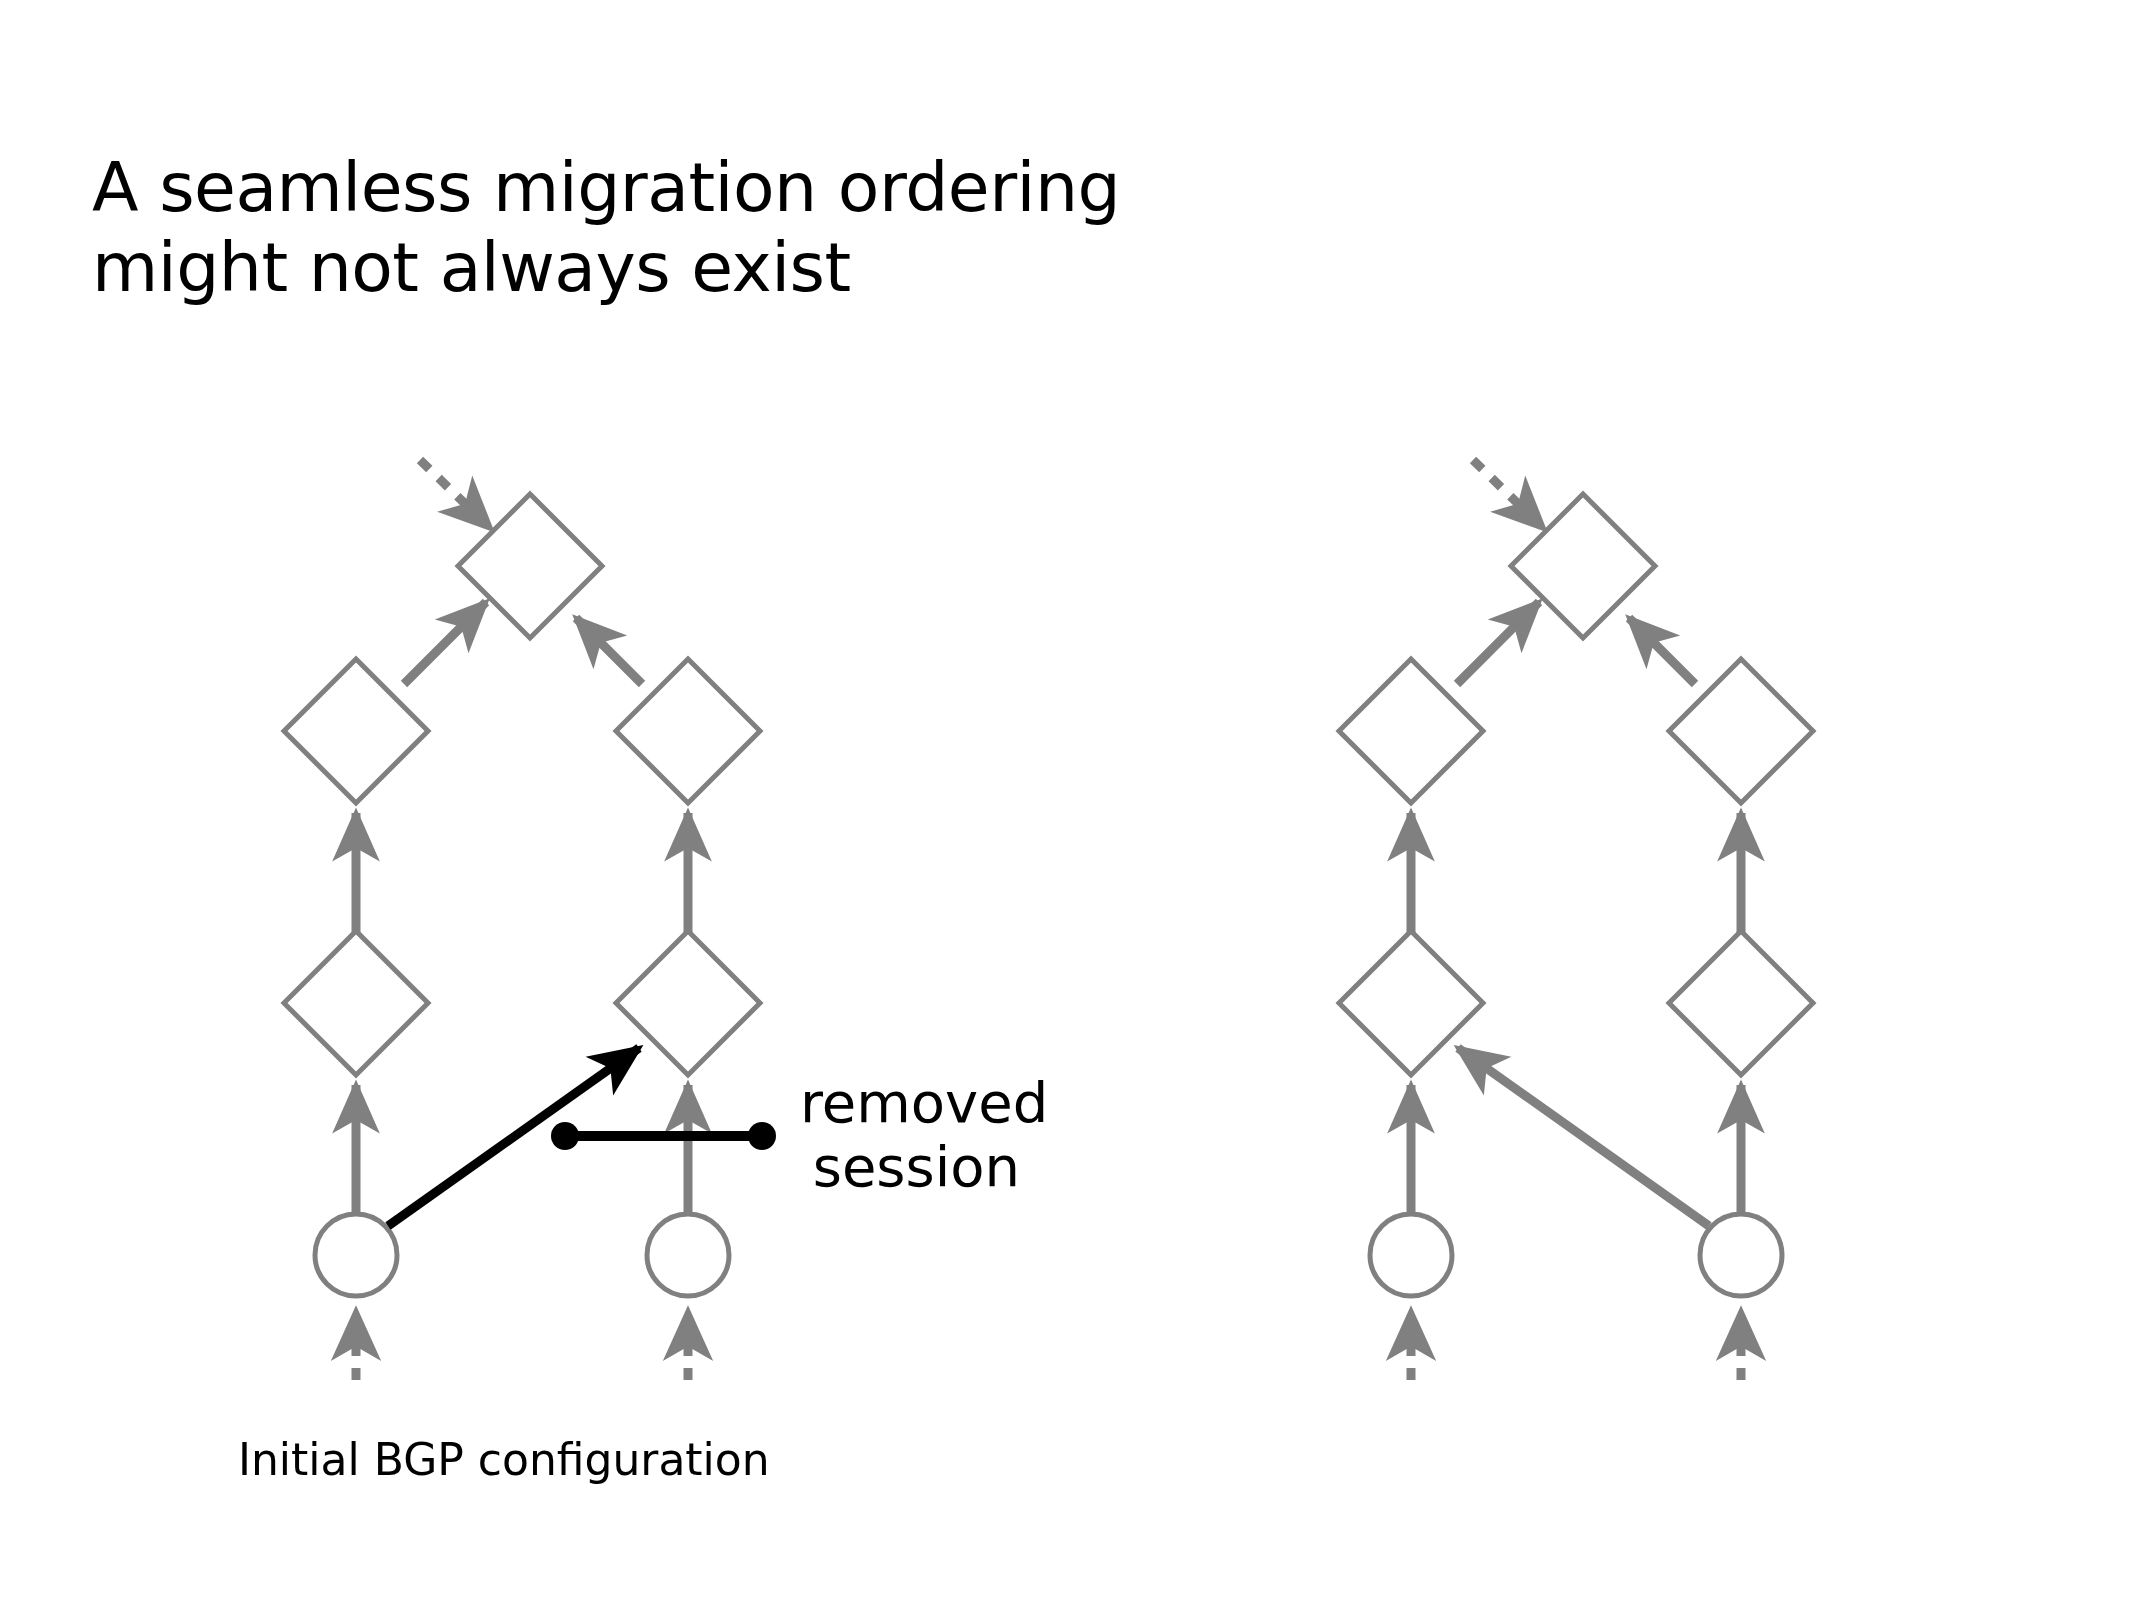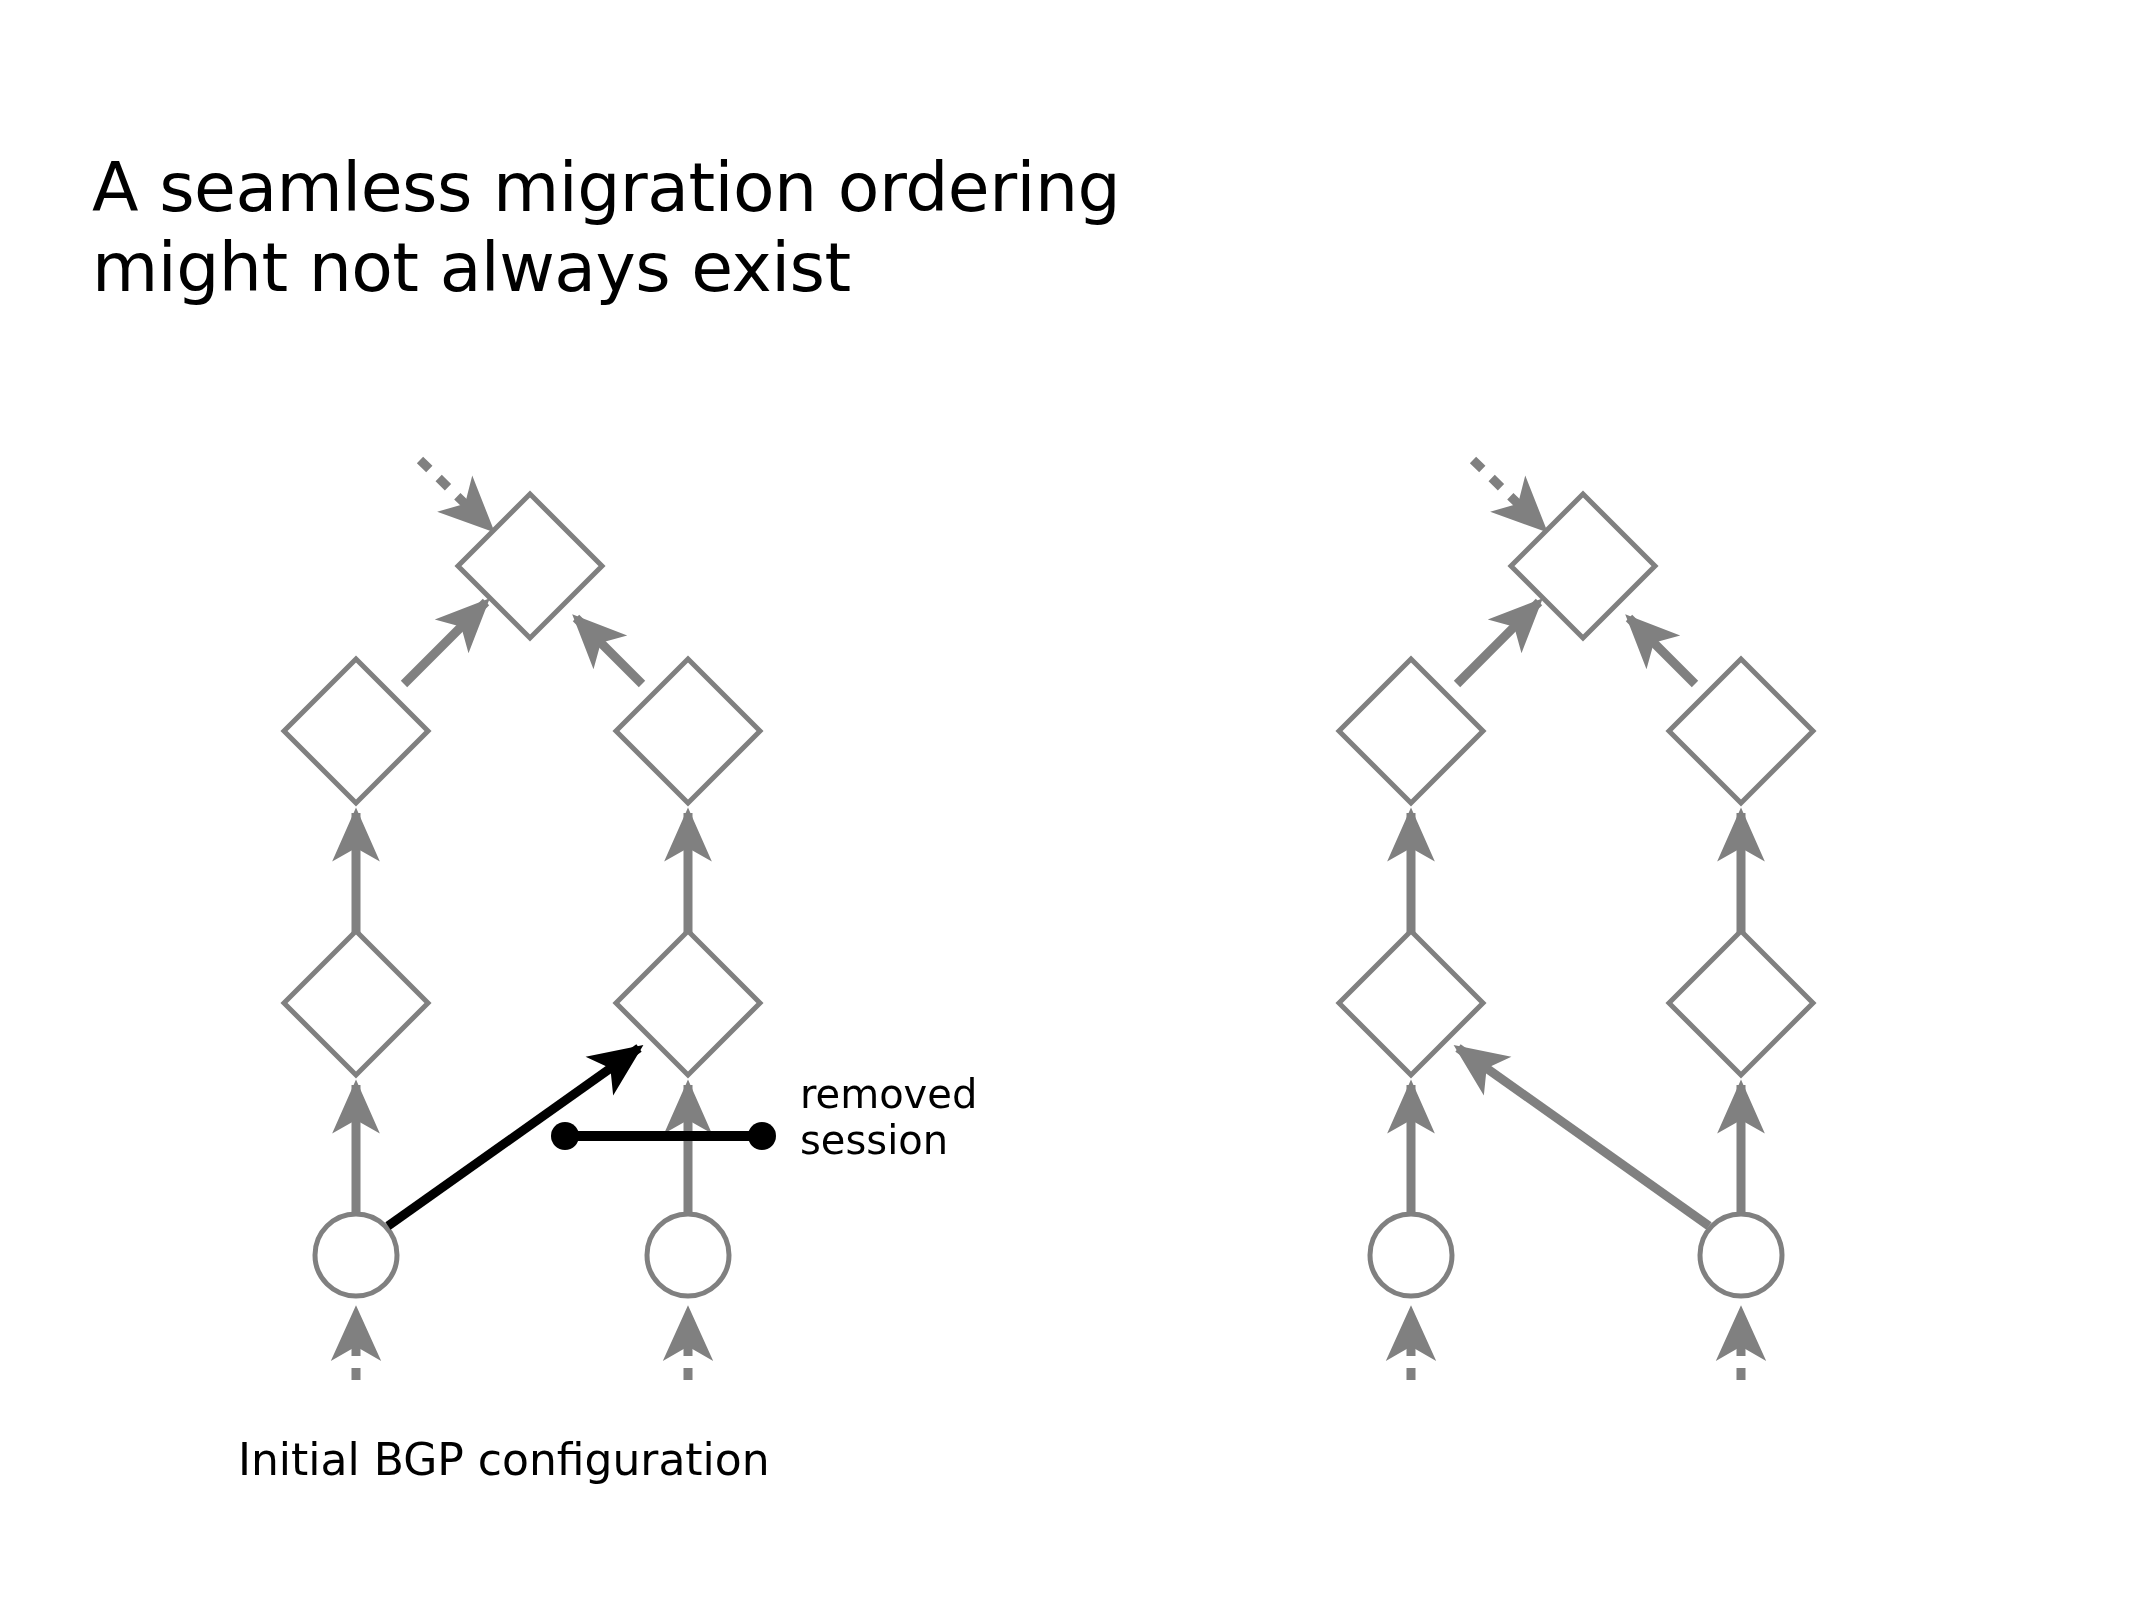--- a/index.html
+++ b/index.html
@@ -41,23 +41,23 @@
     font-size: 44px;
     color: #000000;
     white-space: nowrap;
     margin-top: 16px;
   }
   #removed-session-label {
     position: absolute;
     left: 800px;
     top: 1063px;
     width: 220px;
-    text-align: left;
+    text-align: right;
     font-family: "DejaVu Sans", sans-serif;
-    font-size: 40px;
+    font-size: 56px;
     line-height: 1.15;
     color: #000000;
     white-space: pre-line;
   }
   svg.diagram {
     position: absolute;
     top: 0;
     left: 0;
     width: 2134px;
     height: 1600px;

